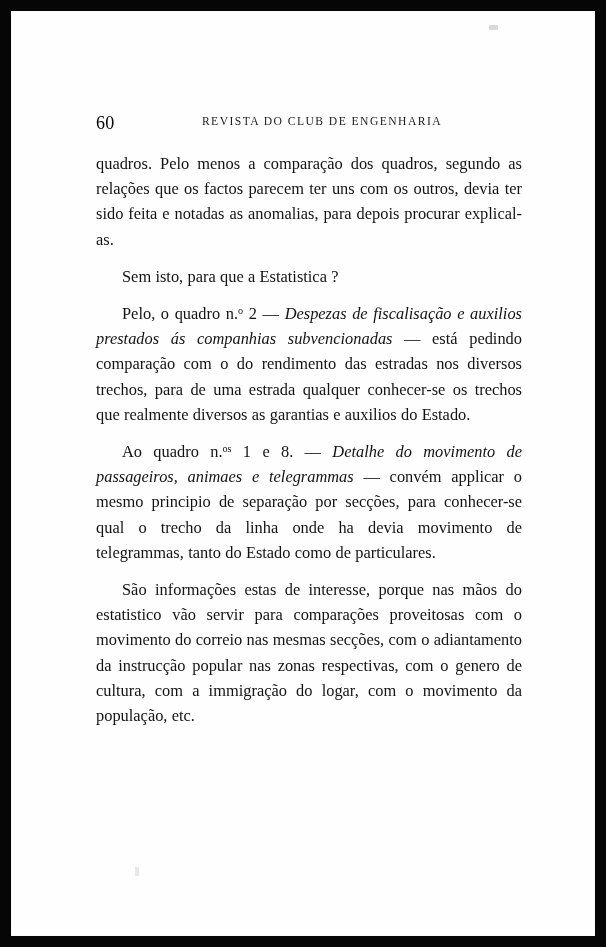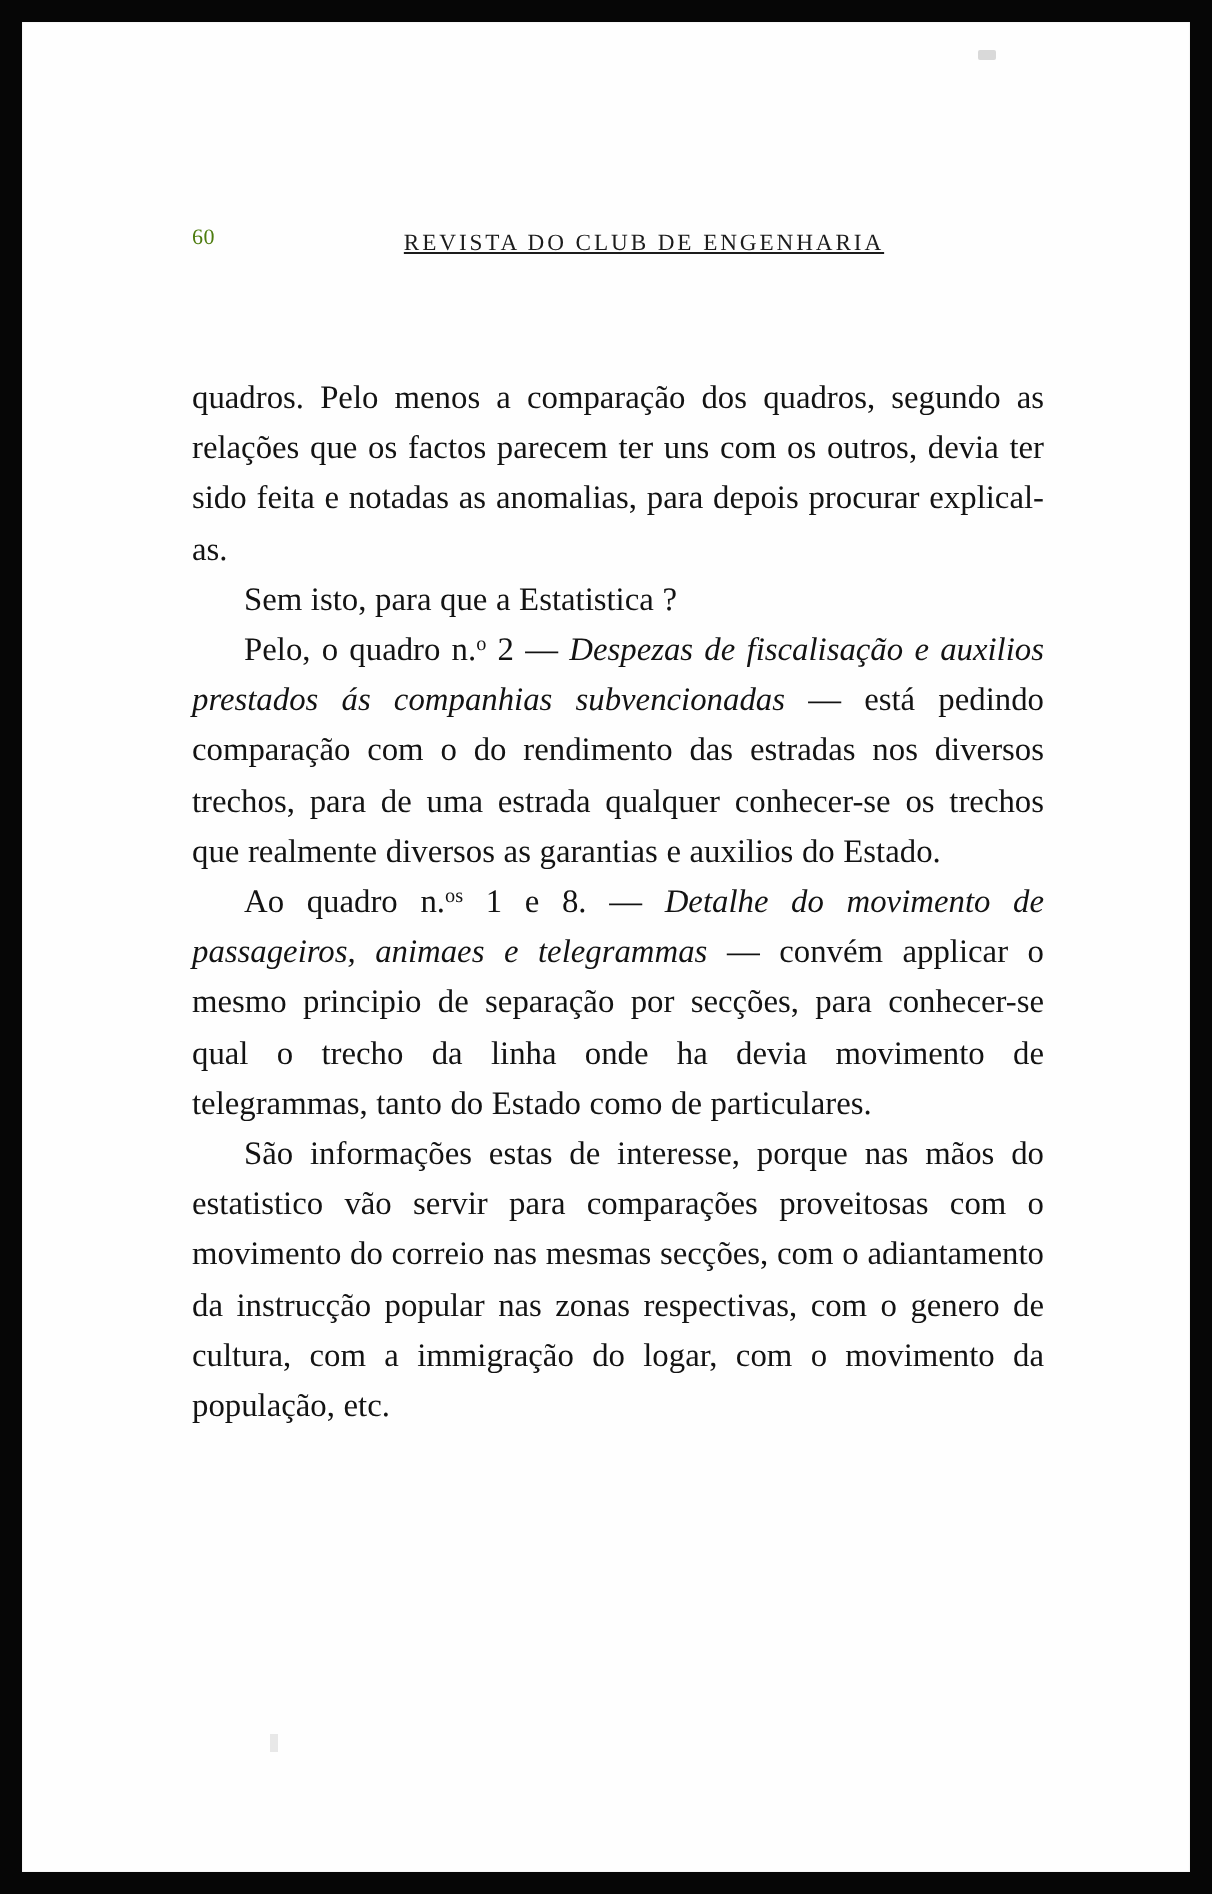--- a/index.html
+++ b/index.html
@@ -55,36 +55,35 @@
   #running-head {
     position: absolute;
     left: 85px;
     top: 100px;
     width: 430px;
     height: 22px;
   }
   #folio {
     position: absolute;
     left: 0; top: 2px;
-    font-size: 11px;
-    color: #4d7c0f;
+    font-size: 18px;
+    color: #000000;
     letter-spacing: .3px;
     font-feature-settings: "onum" 1;
   }
   #head-title {
     position: absolute;
     left: 0; right: 0;
     top: 4px;
     text-align: center;
     font-size: 11.6px;
     letter-spacing: 1.45px;
     color: #1c1c1c;
     text-transform: uppercase;
     padding-left: 22px;
-    text-decoration: underline;
   }
 
   
   #text-block {
     position: absolute;
     left: 85px;
     top: 140px;
     width: 426px;
     color: #131313;
     font-size: 16.4px;
@@ -94,33 +93,32 @@
     margin: 0;
     text-align: justify;
     text-align-last: left;
     text-indent: 26px;
     -webkit-hyphens: none;
     hyphens: none;
     word-spacing: .2px;
   }
   .para.first {
     text-indent: 0;
-    margin-top: 35px;
   }
   .para i {
     font-style: italic;
   }
   .para sup {
     font-size: 0.62em;
     vertical-align: 0.5em;
     line-height: 0;
   }
   
   .para + .para {
-    margin-top: 0;
+    margin-top: 12px;
   }
 </style>
 </head>
 <body>
 
 <div id="scan-frame">
   <div id="page-sheet">
 
     <div class="speck-a"></div>
     <div class="speck-b"></div>

